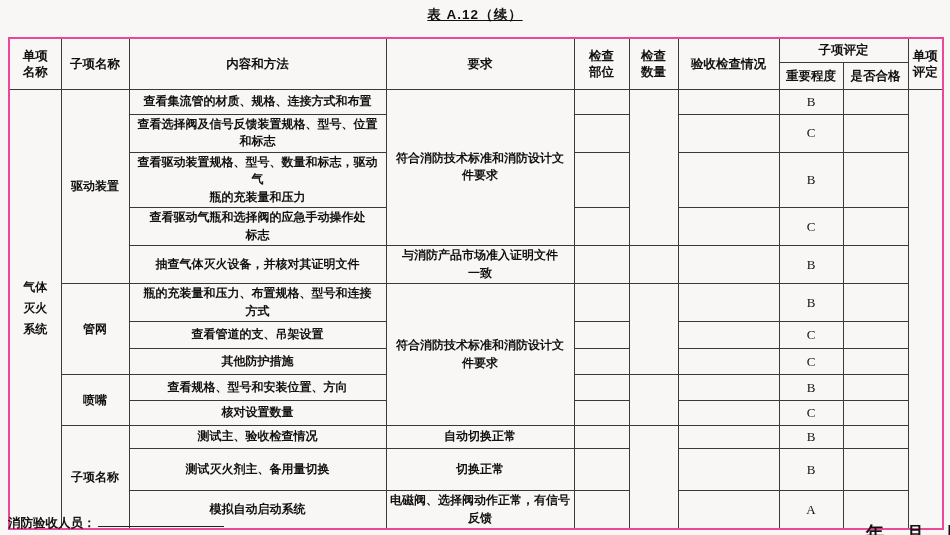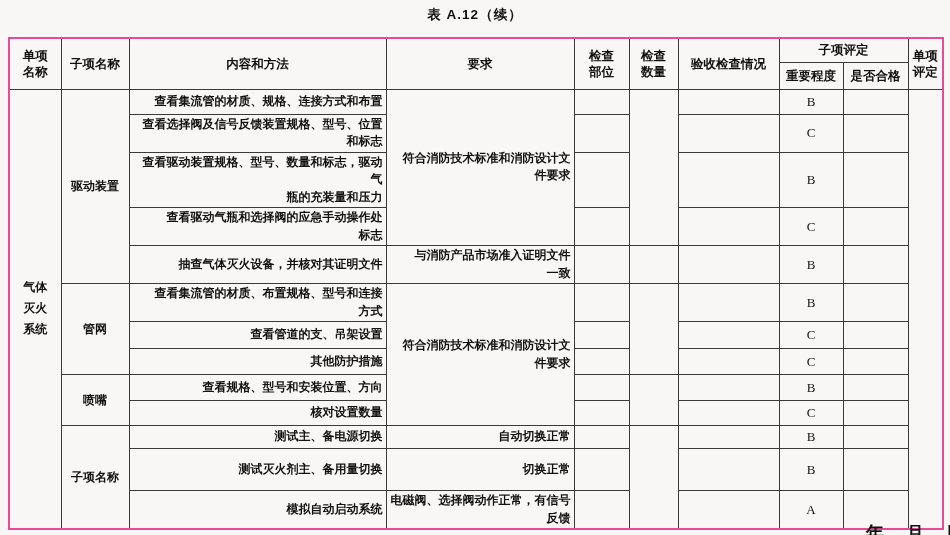--- a/index.html
+++ b/index.html
@@ -7,39 +7,39 @@
     width:950px;height:535px;
     background:#f8f7f5;
     font-family:"Liberation Sans",sans-serif;
     color:#111;
     position:relative;
     overflow:hidden;
   }
   .page-title{
     position:absolute;top:6px;left:0;width:950px;
     text-align:center;
-    font-size:13.5px;font-weight:700;letter-spacing:1px;
+    font-size:13.5px;font-weight:700;letter-spacing:1px;text-decoration:underline;
   }
   table.acceptance{
     position:absolute;left:8px;top:37px;
     border-collapse:collapse;table-layout:fixed;
     width:934px;
     border:2px solid #ec4899;
   }
   th,td{
     border:1px solid #3a3a3a;
     padding:0 2px;
     overflow:hidden;
   }
   th{
     font-size:12.5px;font-weight:700;text-align:center;
     white-space:pre-line;line-height:16px;vertical-align:middle;
   }
   td{font-size:12px;font-weight:700;vertical-align:middle;}
-  td.txt{text-align:right;white-space:pre-line;line-height:17.5px;padding:1px 3px;}
+  td.txt{text-align:center;white-space:pre-line;line-height:17.5px;padding:1px 3px;}
   td.ctr{text-align:center;white-space:pre-line;line-height:21px;}
   td.letter{
     font-family:"Liberation Serif",serif;font-weight:400;
     font-size:13px;text-align:center;
   }
   tr.hr1{height:24px}tr.hr2{height:27px}
   tr.r1{height:25px}tr.r2{height:37px}tr.r3{height:42px}tr.r4{height:38px}
   tr.r5{height:36px}tr.r6{height:37px}tr.r7{height:27px}tr.r8{height:26px}
   tr.r9{height:26px}tr.r10{height:25px}tr.r11{height:23px}tr.r12{height:42px}
   tr.r13{height:37px}
@@ -138,21 +138,21 @@
 一致</td>
       <td></td>
       <td></td>
       <td></td>
       <td class="letter">B</td>
       <td></td>
     </tr>
 
     <tr class="r6">
       <td class="ctr" rowspan="3">管网</td>
-      <td class="txt">查看集流管的材质、布置规格、型号和连接
+      <td class="txt">瓶的充装量和压力、布置规格、型号和连接
 方式</td>
       <td class="txt" rowspan="5">符合消防技术标准和消防设计文
 件要求</td>
       <td></td>
       <td rowspan="3"></td>
       <td></td>
       <td class="letter">B</td>
       <td></td>
     </tr>
     <tr class="r7">
@@ -182,21 +182,21 @@
     <tr class="r10">
       <td class="txt">核对设置数量</td>
       <td></td>
       <td></td>
       <td class="letter">C</td>
       <td></td>
     </tr>
 
     <tr class="r11">
       <td class="ctr" rowspan="3">子项名称</td>
-      <td class="txt">测试主、备电源切换</td>
+      <td class="txt">测试主、验收检查情况</td>
       <td class="txt">自动切换正常</td>
       <td></td>
       <td rowspan="3"></td>
       <td></td>
       <td class="letter">B</td>
       <td></td>
     </tr>
     <tr class="r12">
       <td class="txt">测试灭火剂主、备用量切换</td>
       <td class="txt">切换正常</td>
@@ -211,14 +211,17 @@
 反馈</td>
       <td></td>
       <td></td>
       <td class="letter">A</td>
       <td></td>
     </tr>
   </tbody>
 </table>
 
 <div class="footer">
+  <div class="f-inspector">
+    <span class="f-label">消防验收人员：</span><span class="sig-line" style="width:126px"></span>
+  </div>
   <div class="f-date">年　月　日</div>
 </div>
 
 </body></html>

